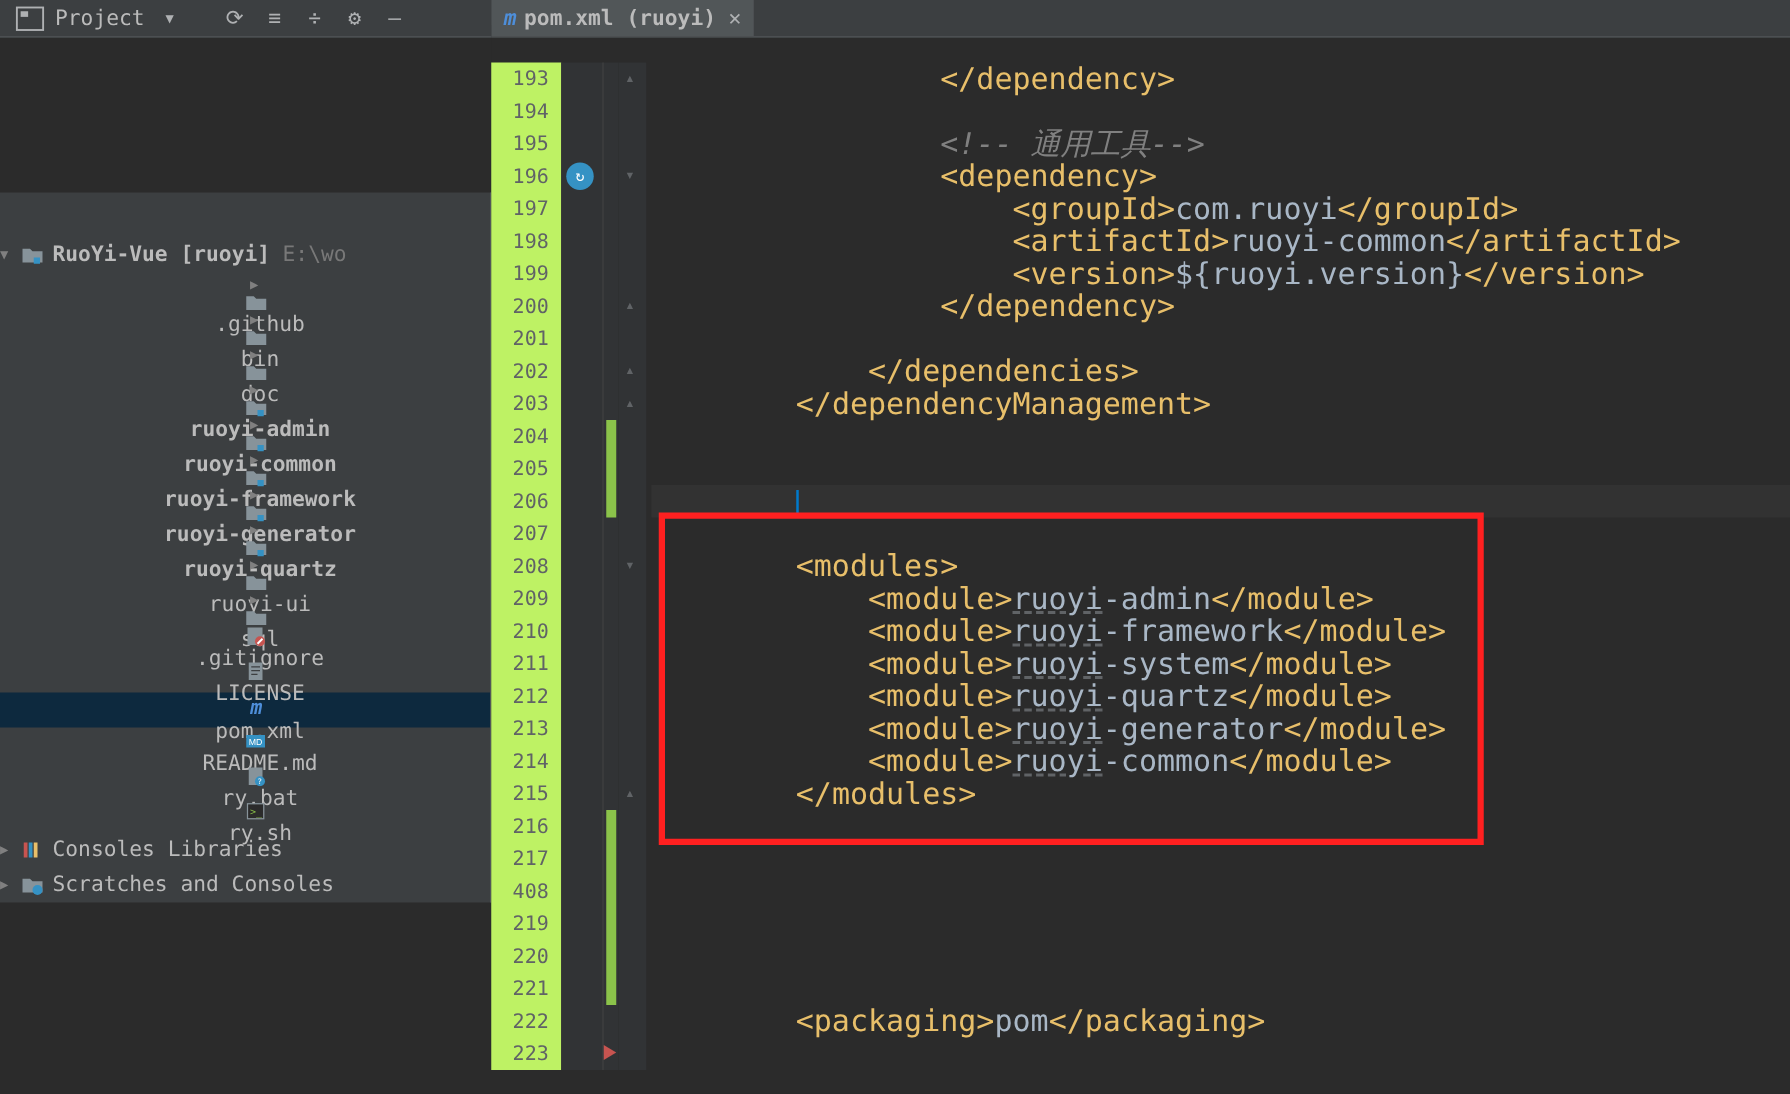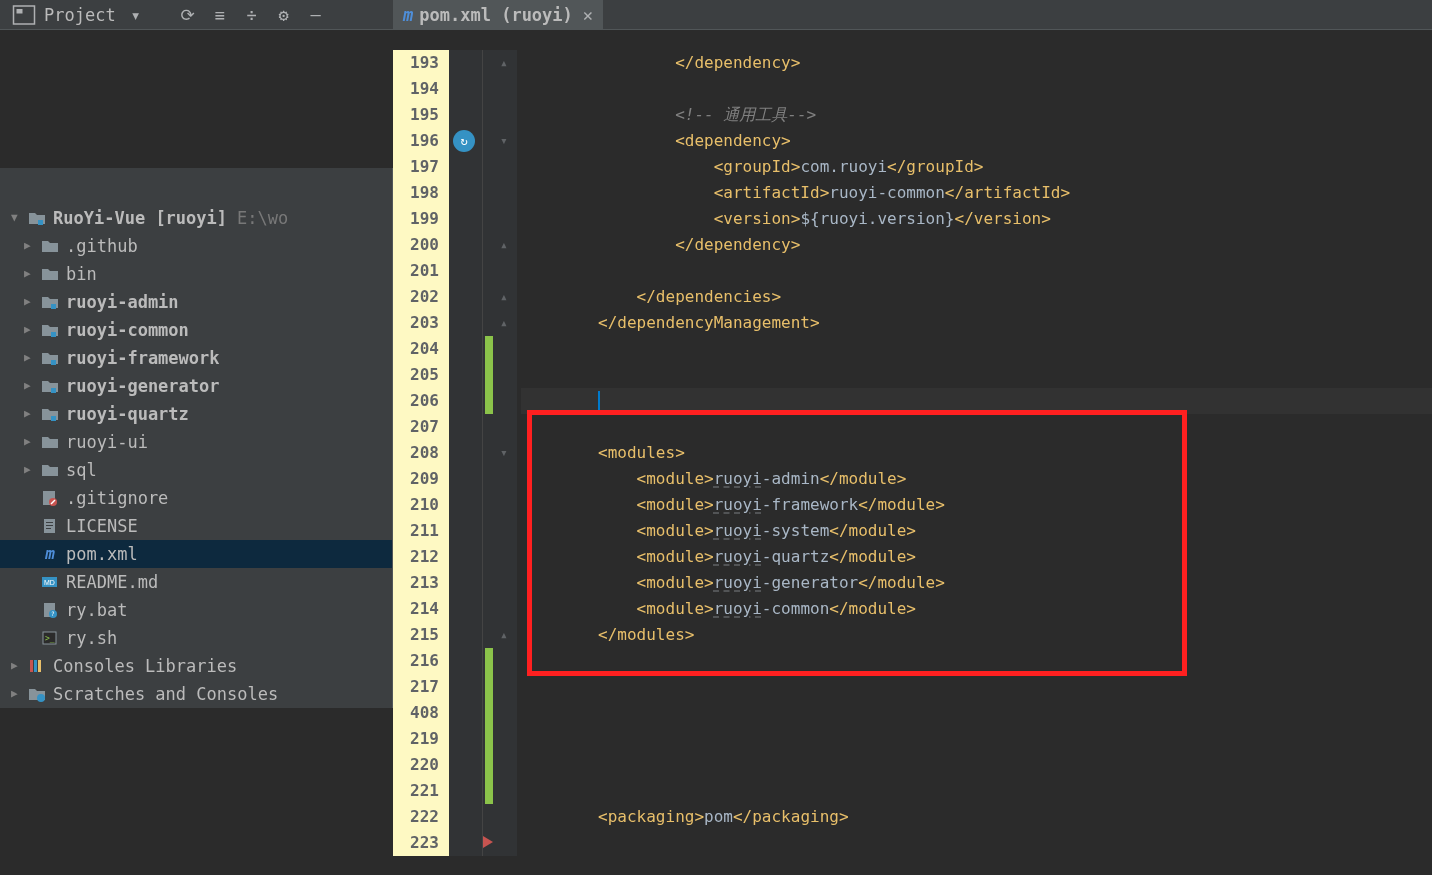--- a/index.html
+++ b/index.html
@@ -67,22 +67,22 @@
     .folder-icon, .file-icon {
       width: 20px; height: 18px;
       display: inline-flex;
       align-items: center; justify-content: center;
       margin-right: 6px;
     }
     .folder-icon svg, .file-icon svg { width: 18px; height: 16px; }
     .tree-label { color: #bbbbbb; font-weight: bold; }
     .tree-label.folder-normal { font-weight: normal; }
     .tree-sublabel { color: #787878; margin-left: 10px; font-weight: normal; }
-    .tree-item.d0 { padding-left: 11px; }
-    .tree-item.d1 { padding-left: 24px; }
+    .tree-item.d0 { padding-left: 0; }
+    .tree-item.d1 { padding-left: 24px; flex-direction: column; }
     
     
     .tabbar {
       position: absolute;
       top: 0; left: 393px; right: 0;
       height: 30px;
       background: #3c3f41;
       border-bottom: 1px solid #515658;
       display: flex;
       align-items: center;
@@ -104,27 +104,26 @@
     
     .editor {
       flex: 1;
       background: #2b2b2b;
       display: flex;
       padding-top: 30px;
       position: relative;
     }
     .gutter {
       width: 56px;
-      background: #fef9c3;
+      background: #bef264;
       color: #606366;
       text-align: right;
       padding-right: 10px;
       font-size: 16px;
       line-height: 26px;
-      font-weight: bold;
     }
     .icon-gutter {
       width: 34px;
       background: #313335;
       border-right: 1px solid #444;
       position: relative;
     }
     .gutter-icon {
       position: absolute;
       left: 4px;
@@ -164,21 +163,21 @@
       background: #3c3f41;
       color: #606366;
       font-size: 10px;
       display: flex; align-items: center; justify-content: center;
       cursor: pointer;
     }
     .code-area {
       flex: 1;
       padding-left: 4px;
       line-height: 26px;
-      font-size: 16px;
+      font-size: 24px;
       position: relative;
       white-space: pre;
     }
     .code-line { height: 26px; }
     .highlight-box {
       position: absolute;
       border: 5px solid #ff2020;
       pointer-events: none;
     }
     .caret-line { background: #323232; }
@@ -255,20 +254,29 @@
             <span class="tree-label folder-normal">.github</span>
           </div>
           <div class="tree-item d1">
             <span class="chevron right"></span>
             <span class="folder-icon">
               <svg viewBox="0 0 18 16">
                 <path fill="#87939a" d="M1 3h6l2 2h8v9H1z"></path>
               </svg>
             </span>
             <span class="tree-label folder-normal">bin</span>
+          </div>
+          <div class="tree-item d1">
+            <span class="chevron right"></span>
+            <span class="folder-icon">
+              <svg viewBox="0 0 18 16">
+                <path fill="#87939a" d="M1 3h6l2 2h8v9H1z"></path>
+              </svg>
+            </span>
+            <span class="tree-label folder-normal">doc</span>
           </div>
           <div class="tree-item d1">
             <span class="chevron right"></span>
             <span class="folder-icon">
               <svg viewBox="0 0 18 16">
                 <path fill="#87939a" d="M1 3h6l2 2h8v9H1z"></path>
                 <rect x="10" y="10" width="5" height="5" fill="#3592c4"></rect>
               </svg>
             </span>
             <span class="tree-label">ruoyi-admin</span>

